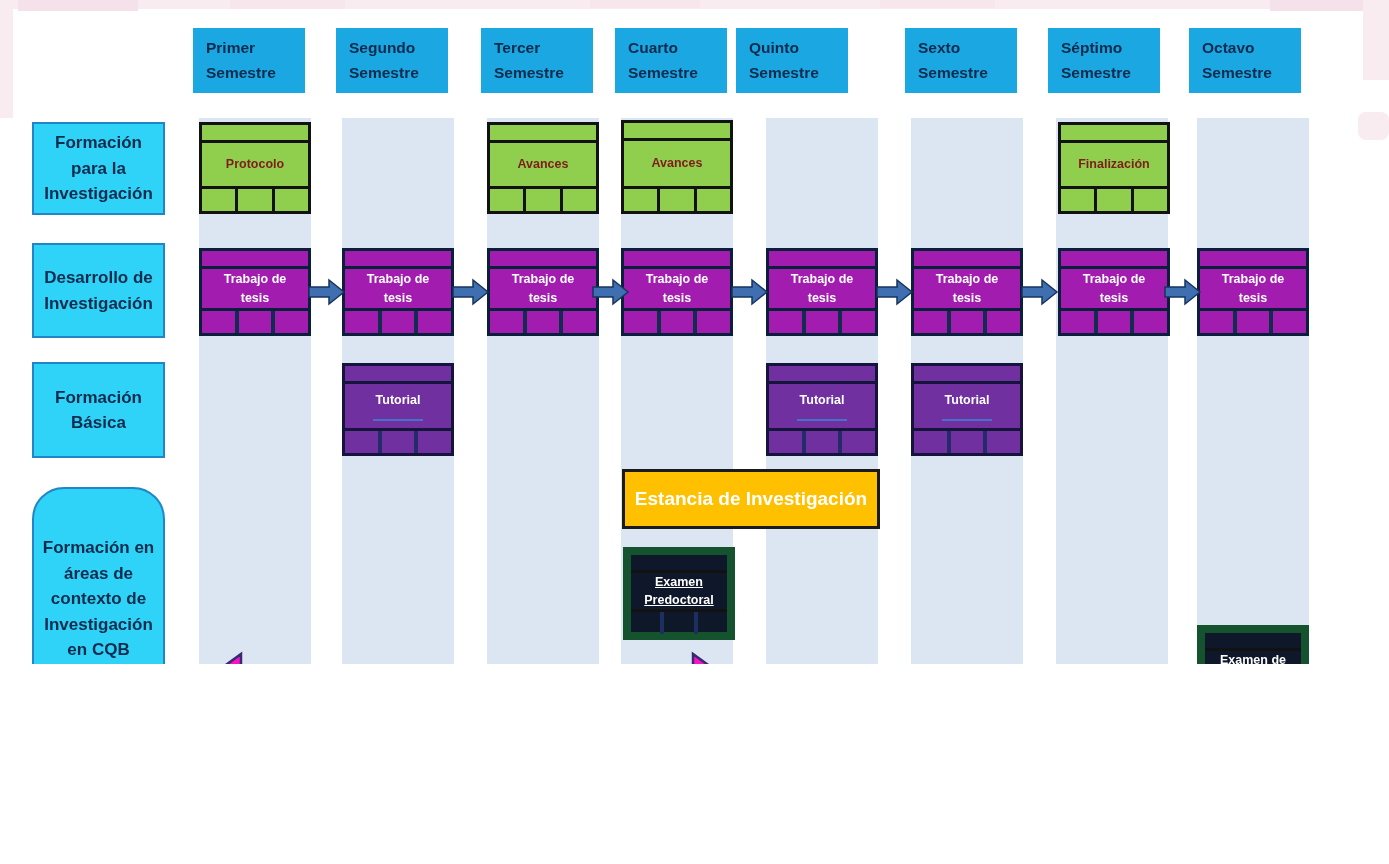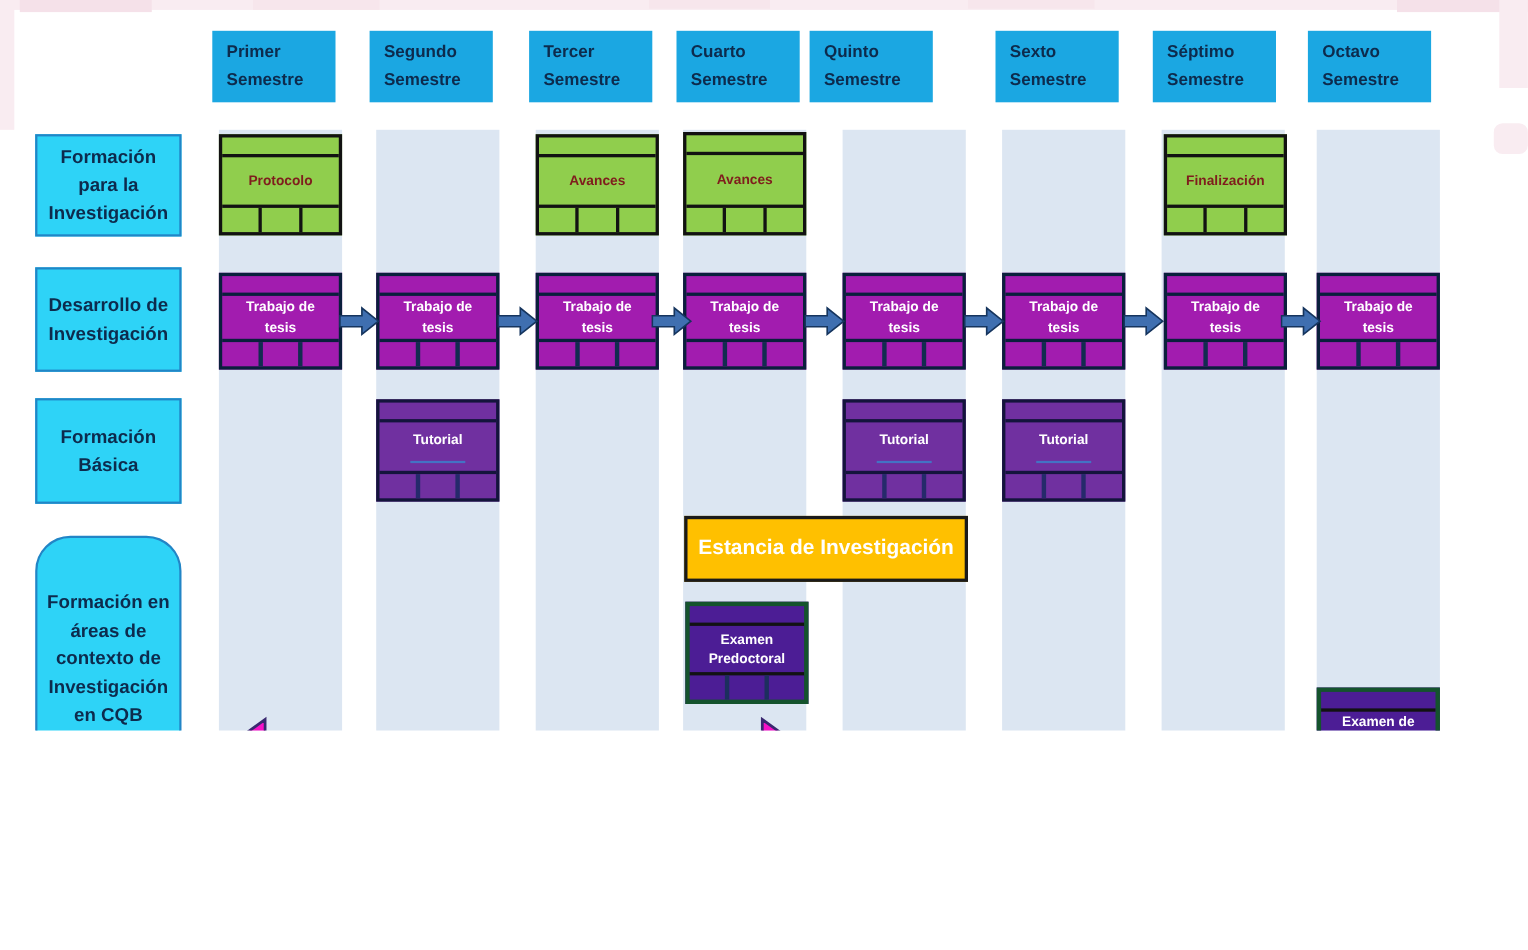--- a/index.html
+++ b/index.html
@@ -34,21 +34,21 @@
   .green .m-cells{border-top:3px solid #121212;}
   .green .m-cells i + i{border-left:3px solid #121212;}
   .blue{background:#a21caf; border:3px solid #0A1F3C; color:#ffffff;}
   .blue .m-top{border-bottom:3px solid #0A1F3C;}
   .blue .m-cells{border-top:3px solid #0A1F3C;}
   .blue .m-cells i + i{border-left:4px solid #122C50;}
   .purple{background:#7030A0; border:3px solid #14143C; color:#ffffff;}
   .purple .m-top{border-bottom:3px solid #14143C;}
   .purple .m-cells{border-top:3px solid #14143C;}
   .purple .m-cells i + i{border-left:4px solid #252A6B;}
-  .red{background:#4c1d95; border:4px solid #14532d; color:#ffffff;}
+  .red{background:#0f172a; border:8px solid #14532d; color:#ffffff;text-decoration:underline;}
   .red .m-top{border-bottom:3px solid #121212;}
   .red .m-cells{border-top:3px solid #121212;}
   .red .m-cells i + i{border-left:4px solid #1C2F5E;}
   .t-line{width:64%; height:2px; background:#4472C4; margin-top:10px;}
   .flow-arrow{position:absolute; top:278px;}
   .estancia{
     position:absolute; left:622px; top:469px; width:258px; height:60px;
     background:#FFC000; border:3px solid #1A1A1A; box-sizing:border-box;
     color:#ffffff; font-weight:bold; font-size:19px;
     display:flex; align-items:center; justify-content:center;

